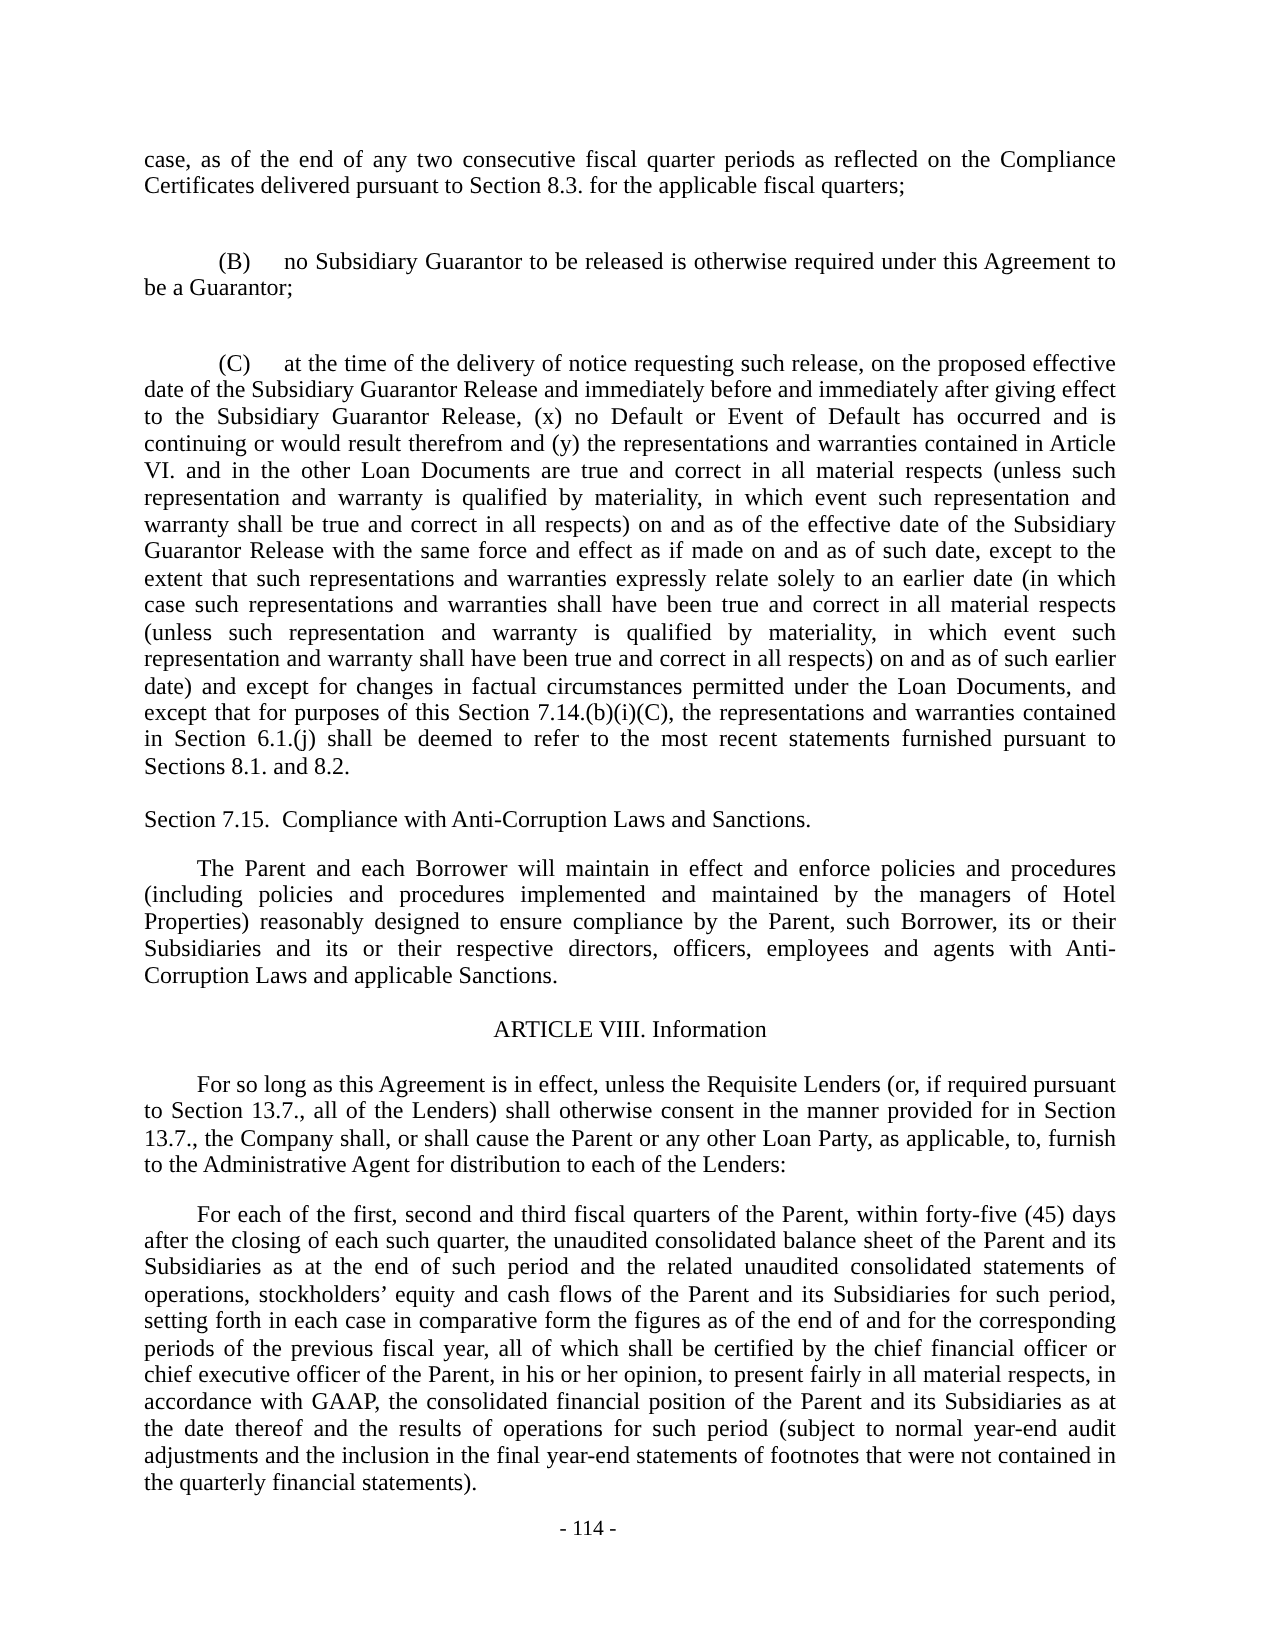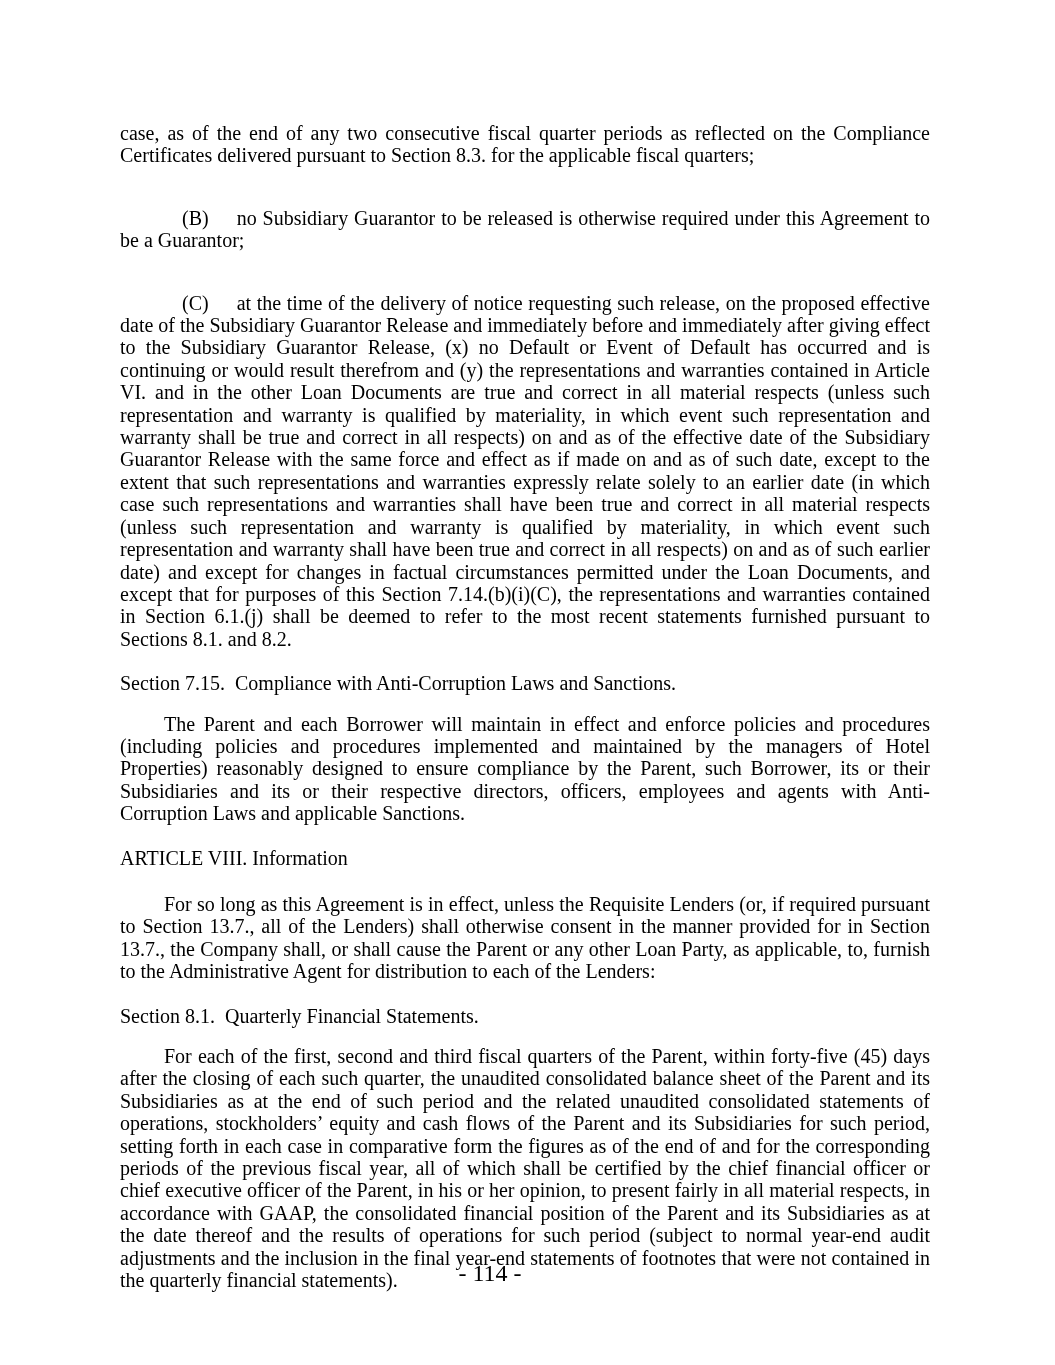--- a/index.html
+++ b/index.html
@@ -44,35 +44,35 @@
     display: inline-block;
     width: 28px;
   }
   .sec-heading {
     font-weight: normal;
     text-align: left;
     margin: 22px 0 18px 0 !important;
   }
   .article-heading {
     font-weight: normal;
-    text-align: left;
+    text-align: center;
     margin: 22px 0 24px 0 !important;
   }
   .body-para {
     text-indent: 44px;
     text-align: justify;
     margin-bottom: 18px !important;
   }
   .footer {
     position: absolute;
     top: 1262px;
     left: 0;
     width: 100%;
     text-align: center;
-    font-size: 24px;
+    font-size: 18px;
     line-height: 22.4px;
   }
 </style>
 </head>
 <body>
 
 <div class="page">
   <div class="content">
 
     <p class="clause">case, as of the end of any two consecutive fiscal quarter periods as reflected on the Compliance Certificates delivered pursuant to Section 8.3. for the applicable fiscal quarters;</p>
@@ -82,21 +82,20 @@
     <p class="clause sub"><span>(C)</span><span class="tab"></span><span>at the time of the delivery of notice requesting such release, on the proposed effective date of the Subsidiary Guarantor Release and immediately before and immediately after giving effect to the Subsidiary Guarantor Release, (x) no Default or Event of Default has occurred and is continuing or would result therefrom and (y) the representations and warranties contained in Article VI. and in the other Loan Documents are true and correct in all material respects (unless such representation and warranty is qualified by materiality, in which event such representation and warranty shall be true and correct in all respects) on and as of the effective date of the Subsidiary Guarantor Release with the same force and effect as if made on and as of such date, except to the extent that such representations and warranties expressly relate solely to an earlier date (in which case such representations and warranties shall have been true and correct in all material respects (unless such representation and warranty is qualified by materiality, in which event such representation and warranty shall have been true and correct in all respects) on and as of such earlier date) and except for changes in factual circumstances permitted under the Loan Documents, and except that for purposes of this Section 7.14.(b)(i)(C), the representations and warranties contained in Section 6.1.(j) shall be deemed to refer to the most recent statements furnished pursuant to Sections 8.1. and 8.2.</span></p>
 
     <h2 class="sec-heading">Section 7.15.&nbsp; Compliance with Anti-Corruption Laws and Sanctions.</h2>
 
     <p class="body-para">The Parent and each Borrower will maintain in effect and enforce policies and procedures (including policies and procedures implemented and maintained by the managers of Hotel Properties) reasonably designed to ensure compliance by the Parent, such Borrower, its or their Subsidiaries and its or their respective directors, officers, employees and agents with Anti-Corruption Laws and applicable Sanctions.</p>
 
     <h2 class="article-heading">ARTICLE VIII. Information</h2>
 
     <p class="body-para">For so long as this Agreement is in effect, unless the Requisite Lenders (or, if required pursuant to Section 13.7., all of the Lenders) shall otherwise consent in the manner provided for in Section 13.7., the Company shall, or shall cause the Parent or any other Loan Party, as applicable, to, furnish to the Administrative Agent for distribution to each of the Lenders:</p>
 
-    <h2 class="sec-heading">Section 8.1.&nbsp; Quarterly Financial Statements.</h2>
 
     <p class="body-para">For each of the first, second and third fiscal quarters of the Parent, within forty-five (45) days after the closing of each such quarter, the unaudited consolidated balance sheet of the Parent and its Subsidiaries as at the end of such period and the related unaudited consolidated statements of operations, stockholders’ equity and cash flows of the Parent and its Subsidiaries for such period, setting forth in each case in comparative form the figures as of the end of and for the corresponding periods of the previous fiscal year, all of which shall be certified by the chief financial officer or chief executive officer of the Parent, in his or her opinion, to present fairly in all material respects, in accordance with GAAP, the consolidated financial position of the Parent and its Subsidiaries as at the date thereof and the results of operations for such period (subject to normal year-end audit adjustments and the inclusion in the final year-end statements of footnotes that were not contained in the quarterly financial statements).</p>
 
   </div>
 
   <div class="footer">
     <span>- 114 -</span>
   </div>
 </div>
 

